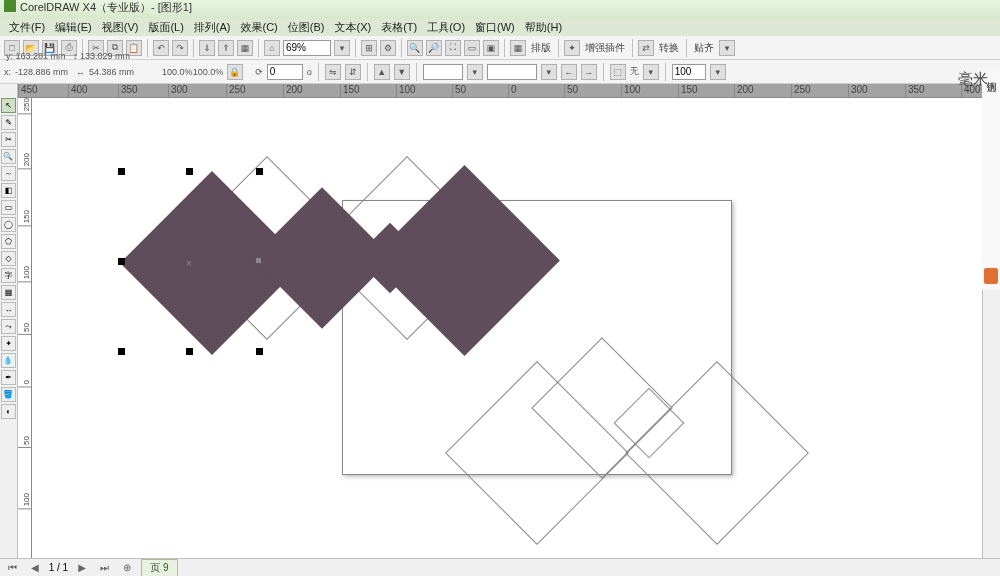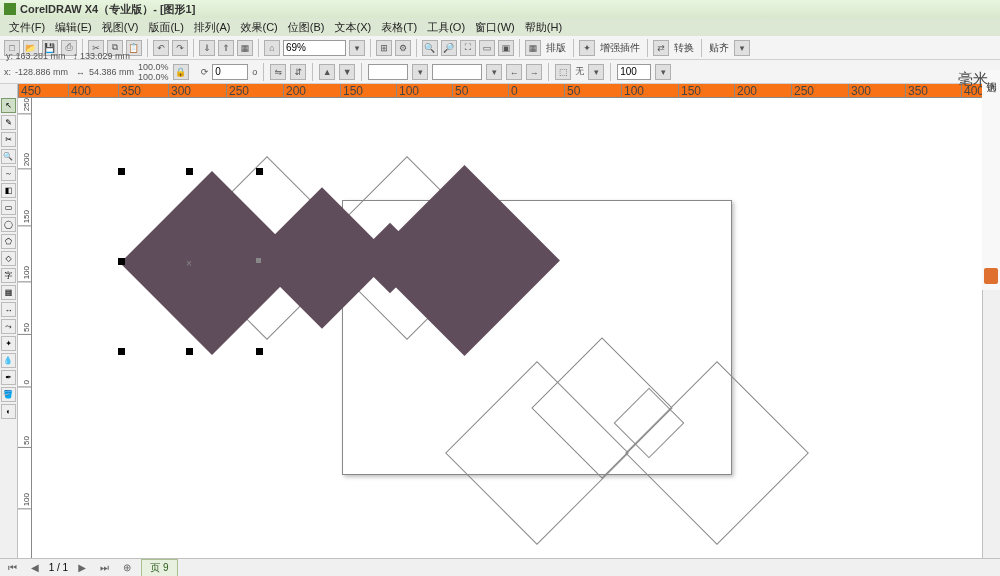--- a/index.html
+++ b/index.html
@@ -1,37 +1,37 @@
 <!DOCTYPE html>
 <html><head>
 <meta charset="utf-8">
 <style>
 * { margin: 0; padding: 0; box-sizing: border-box; }
 body { font-family: "Microsoft YaHei", Tahoma, sans-serif; font-size: 11px; background: #fff; overflow: hidden; width: 1000px; height: 576px; }
 
 
-.titlebar { height: 18px; background: linear-gradient(#e8f5e0, #d8e8cc); display: flex; align-items: center; padding-left: 4px; font-size: 11px; color: #333; font-weight: bold; }
+.titlebar { height: 18px; background: linear-gradient(#e8f5e0, #d8e8cc); display: flex; padding-left: 4px; font-size: 11px; color: #333; }
 .titlebar .app-icon { width: 12px; height: 12px; background: #4a8a2a; margin-right: 4px; }
 
 
 .menubar { height: 18px; background: #dde8d4; display: flex; align-items: center; padding: 0 4px; font-size: 11px; }
 .menubar span { padding: 0 5px; color: #222; cursor: pointer; }
 
 
 .toolbar { height: 24px; background: #f4f4f4; border-bottom: 1px solid #d0d0d0; display: flex; align-items: center; padding: 0 4px; gap: 3px; }
 .tb-icon { width: 16px; height: 16px; background: #e0e0e0; border: 1px solid #b0b0b0; display: inline-flex; align-items: center; justify-content: center; font-size: 9px; color: #555; cursor: pointer; }
 .tb-sep { width: 1px; height: 18px; background: #c0c0c0; margin: 0 2px; }
 .tb-input { height: 16px; border: 1px solid #999; font-size: 10px; padding: 0 2px; background: #fff; }
 .tb-text { font-size: 10px; color: #444; padding: 0 2px; }
 
 .prop-bar { height: 24px; background: #f4f4f4; border-bottom: 1px solid #d0d0d0; display: flex; align-items: center; padding: 0 4px; gap: 4px; }
 .prop-label { font-size: 9px; color: #555; }
 
 
-.ruler-h { position: absolute; left: 18px; right: 18px; top: 84px; height: 14px; background: #f97316; border-bottom: 1px solid #888; overflow: hidden; font-size: 12px; }
+.ruler-h { position: absolute; left: 18px; right: 18px; top: 84px; height: 14px; background: #a3a3a3; border-bottom: 1px solid #888; overflow: hidden; font-size: 10px; }
 .ruler-v { position: absolute; left: 18px; top: 98px; width: 14px; bottom: 18px; background: #fff; border-right: 1px solid #888; overflow: hidden; font-size: 8px; }
 .ruler-h .tick { position: absolute; border-left: 1px solid #888; height: 100%; padding-left: 2px; top: 0; color: #444; }
 .ruler-v .tick { position: absolute; border-top: 1px solid #888; width: 100%; left: 0; color: #444; writing-mode: vertical-lr; transform: rotate(180deg); padding-top: 2px; }
 
 
 .toolbox { position: absolute; left: 0; top: 84px; width: 18px; bottom: 18px; background: #f0f0f0; border-right: 1px solid #c0c0c0; display: flex; flex-direction: column; align-items: center; padding-top: 14px; gap: 2px; }
 .tool { width: 15px; height: 15px; border: 1px solid #bbb; background: #eee; cursor: pointer; font-size: 8px; display: flex; align-items: center; justify-content: center; }
 .tool.active { background: #d0e0c8; border-color: #7a9a6a; }
 
 
@@ -94,21 +94,21 @@
   <div class="tb-icon">📋</div>
   <div class="tb-sep"></div>
   <div class="tb-icon">↶</div>
   <div class="tb-icon">↷</div>
   <div class="tb-sep"></div>
   <div class="tb-icon">⇓</div>
   <div class="tb-icon">⇑</div>
   <div class="tb-icon">▦</div>
   <div class="tb-sep"></div>
   <div class="tb-icon">⌂</div>
-  <input class="tb-input" style="width: 63px;" value="69%">
+  <input class="tb-input" style="width: 48px;" value="69%">
   <div class="tb-icon">▾</div>
   <div class="tb-sep"></div>
   <div class="tb-icon">⊞</div>
   <div class="tb-icon">⚙</div>
   <div class="tb-sep"></div>
   <div class="tb-icon">🔍</div>
   <div class="tb-icon">🔎</div>
   <div class="tb-icon">⛶</div>
   <div class="tb-icon">▭</div>
   <div class="tb-icon">▣</div>
@@ -124,21 +124,21 @@
   <div class="tb-sep"></div>
   <span class="tb-text">贴齐</span>
   <div class="tb-icon">▾</div>
 </div>
 
 <div class="prop-bar">
   <span class="prop-label">x:</span>
   <span class="prop-label">-128.886 mm</span>
   <span class="prop-label" style="margin-left:4px">↔</span>
   <span class="prop-label">54.386 mm</span>
-  <div style="display:flex;flex-direction:column;line-height:9px;margin-left:0">
+  <div style="display:flex;flex-direction:row;line-height:9px;margin-left:24px">
     <div><span class="prop-label">100.0</span><span class="prop-label">%</span></div>
     <div><span class="prop-label">100.0</span><span class="prop-label">%</span></div>
   </div>
   <div class="tb-icon">🔒</div>
   <span class="prop-label" style="margin-left:8px">⟳</span>
   <input class="tb-input" style="width: 36px;" value="0">
   <span class="prop-label">o</span>
   <div class="tb-sep"></div>
   <div class="tb-icon">⇋</div>
   <div class="tb-icon">⇵</div>

